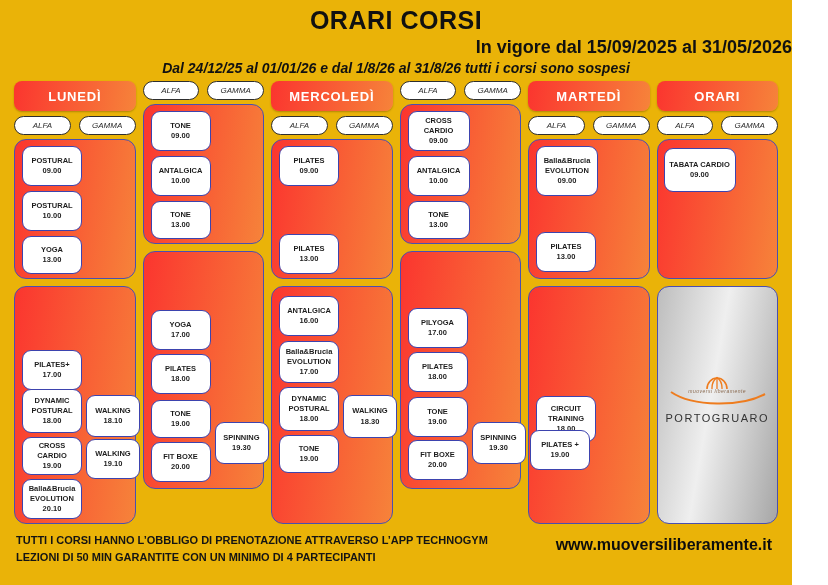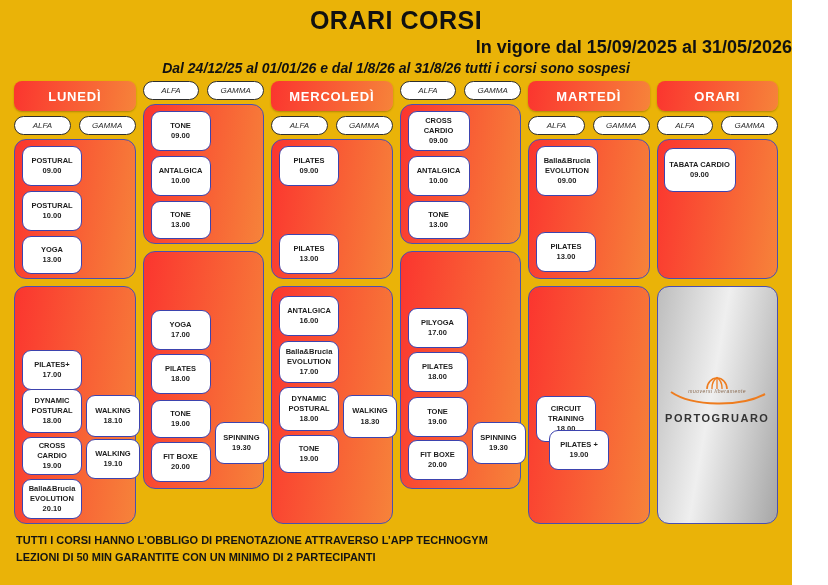--- a/index.html
+++ b/index.html
@@ -41,21 +41,21 @@
   }
   .card span{display:block;}
   
   .logo{position:absolute;left:0;right:0;top:88px;text-align:center;}
   .ball-icon{display:block;margin:0 auto -2px;}
   .brand{color:#ee7c1e;font-weight:800;font-size:19px;letter-spacing:.5px;line-height:1;
          text-shadow:0 0 1px #c95f08;}
   .brand .five{font-size:32px;font-style:italic;vertical-align:-4px;}
   .tagline{font-size:5px;font-style:italic;color:#8a6a50;margin-top:1px;letter-spacing:.5px;}
   .swoosh{display:block;margin:-4px auto 0;}
-  .city{margin-top:4px;font-size:11px;font-weight:700;letter-spacing:1.5px;color:#333;}
+  .city{margin-top:4px;font-size:11px;font-weight:400;letter-spacing:1.5px;color:#333;}
   
   .footer{display:flex;justify-content:space-between;align-items:flex-start;padding:8px 20px 0 16px;}
   .footer-lines{font-size:11px;font-weight:700;line-height:1.55;color:#141414;}
   .website{font-size:16px;font-weight:800;color:#0d0d0d;margin-top:4px;}
 </style>
 </head>
 <body>
 
 <div class="page">
 
@@ -253,21 +253,21 @@
         <div class="card" style="top:92px;left:7px;width:60px;height:40px">
           <span>PILATES</span>
           <span>13.00</span>
         </div>
       </div>
       <div class="panel evening">
         <div class="card" style="top:109px;left:7px;width:60px;height:46px">
           <span>CIRCUIT TRAINING</span>
           <span>18.00</span>
         </div>
-        <div class="card" style="top:143px;left:20px;width:60px;height:40px">
+        <div class="card" style="top:143px;left:1px;width:60px;height:40px">
           <span>PILATES +</span>
           <span>19.00</span>
         </div>
       </div>
     </div>
 
     <div class="day-col">
       <div class="day-header">ORARI</div>
       <div class="pills">
         <div class="pill">ALFA</div>
@@ -293,17 +293,18 @@
           <div class="city">PORTOGRUARO</div>
         </div>
       </div>
     </div>
 
   </div>
 
   <div class="footer">
     <div class="footer-lines">
       <div>TUTTI I CORSI HANNO L’OBBLIGO DI PRENOTAZIONE ATTRAVERSO L’APP TECHNOGYM</div>
-      <div>LEZIONI DI 50 MIN GARANTITE CON UN MINIMO DI 2 PARTECIPANTI</div>
-    </div>
+      <div>LEZIONI DI 50 MIN GARANTITE CON UN MINIMO DI 4 PARTECIPANTI</div>
+    </div>
+    <div class="website">www.muoversiliberamente.it</div>
   </div>
 
 </div>
 
 </body></html>

